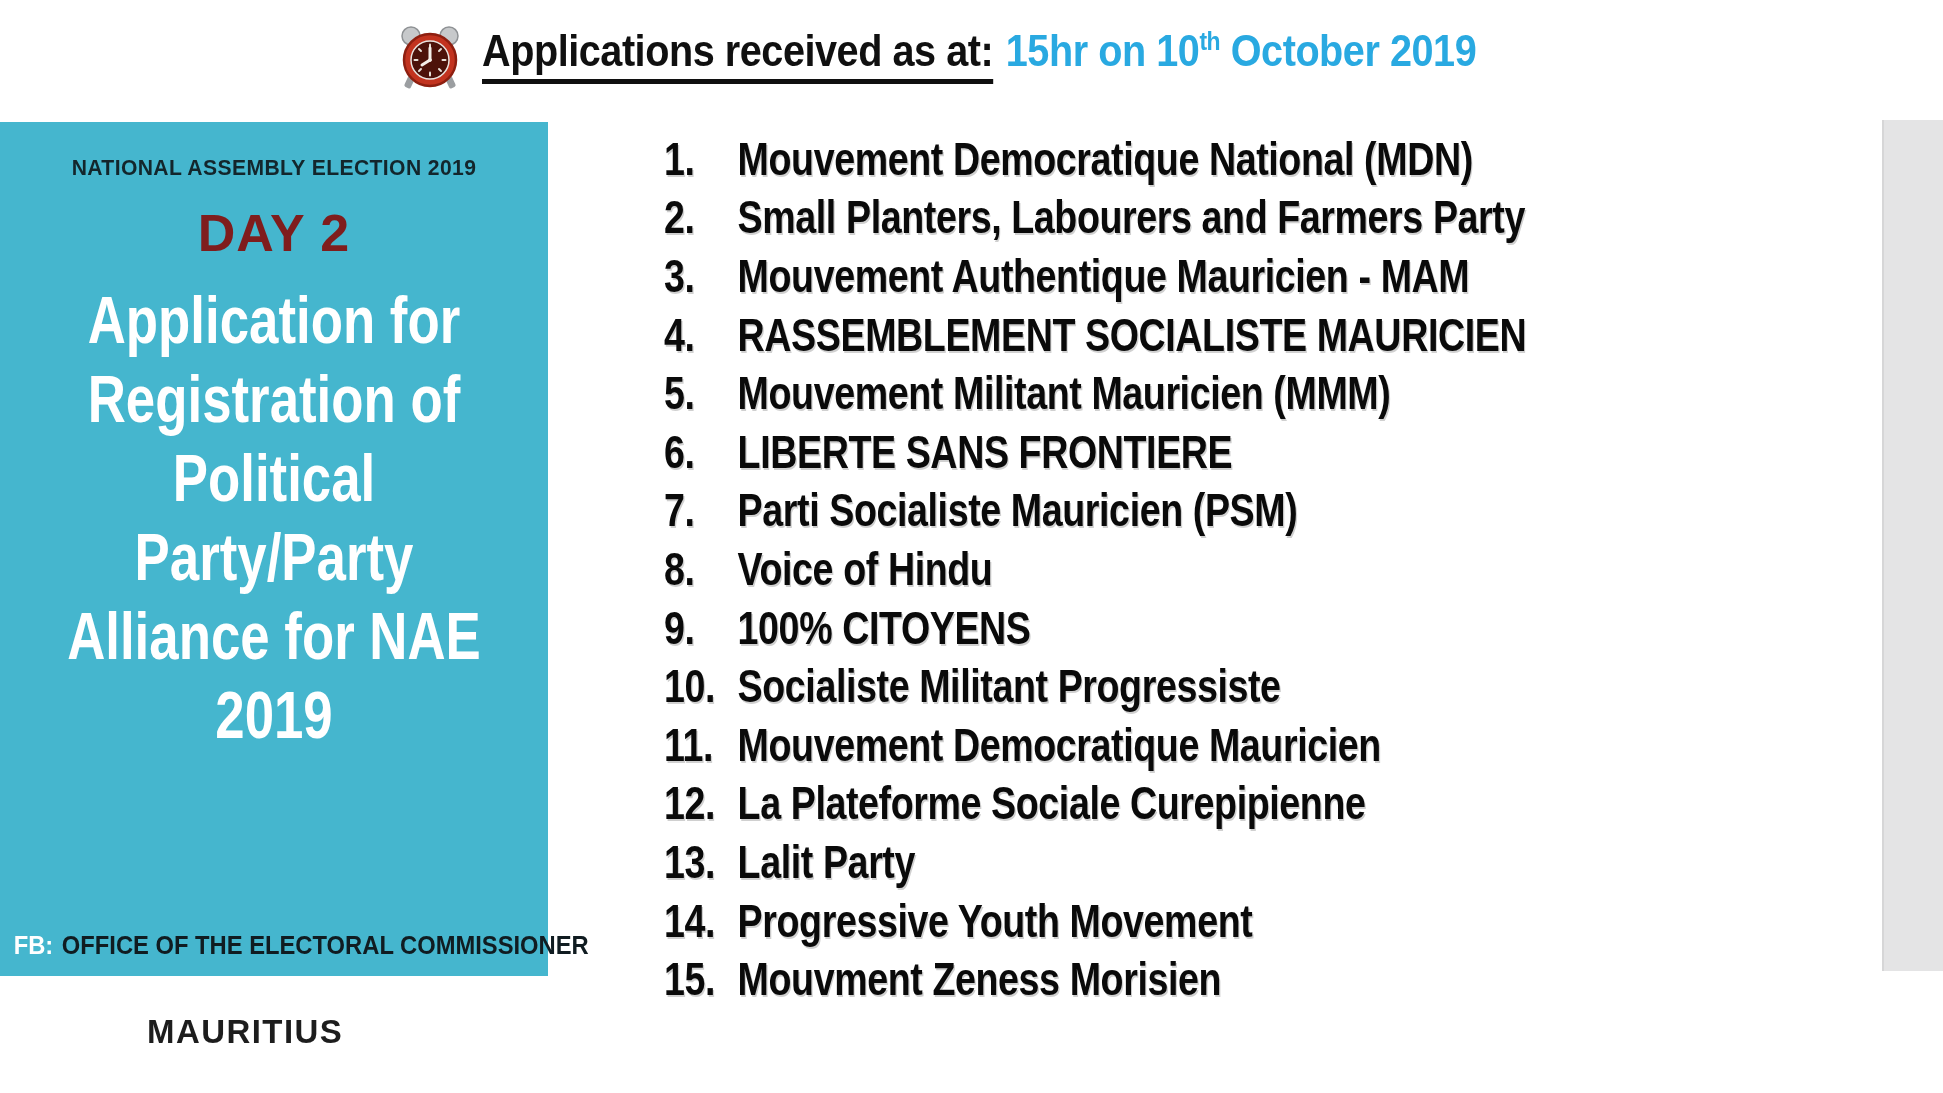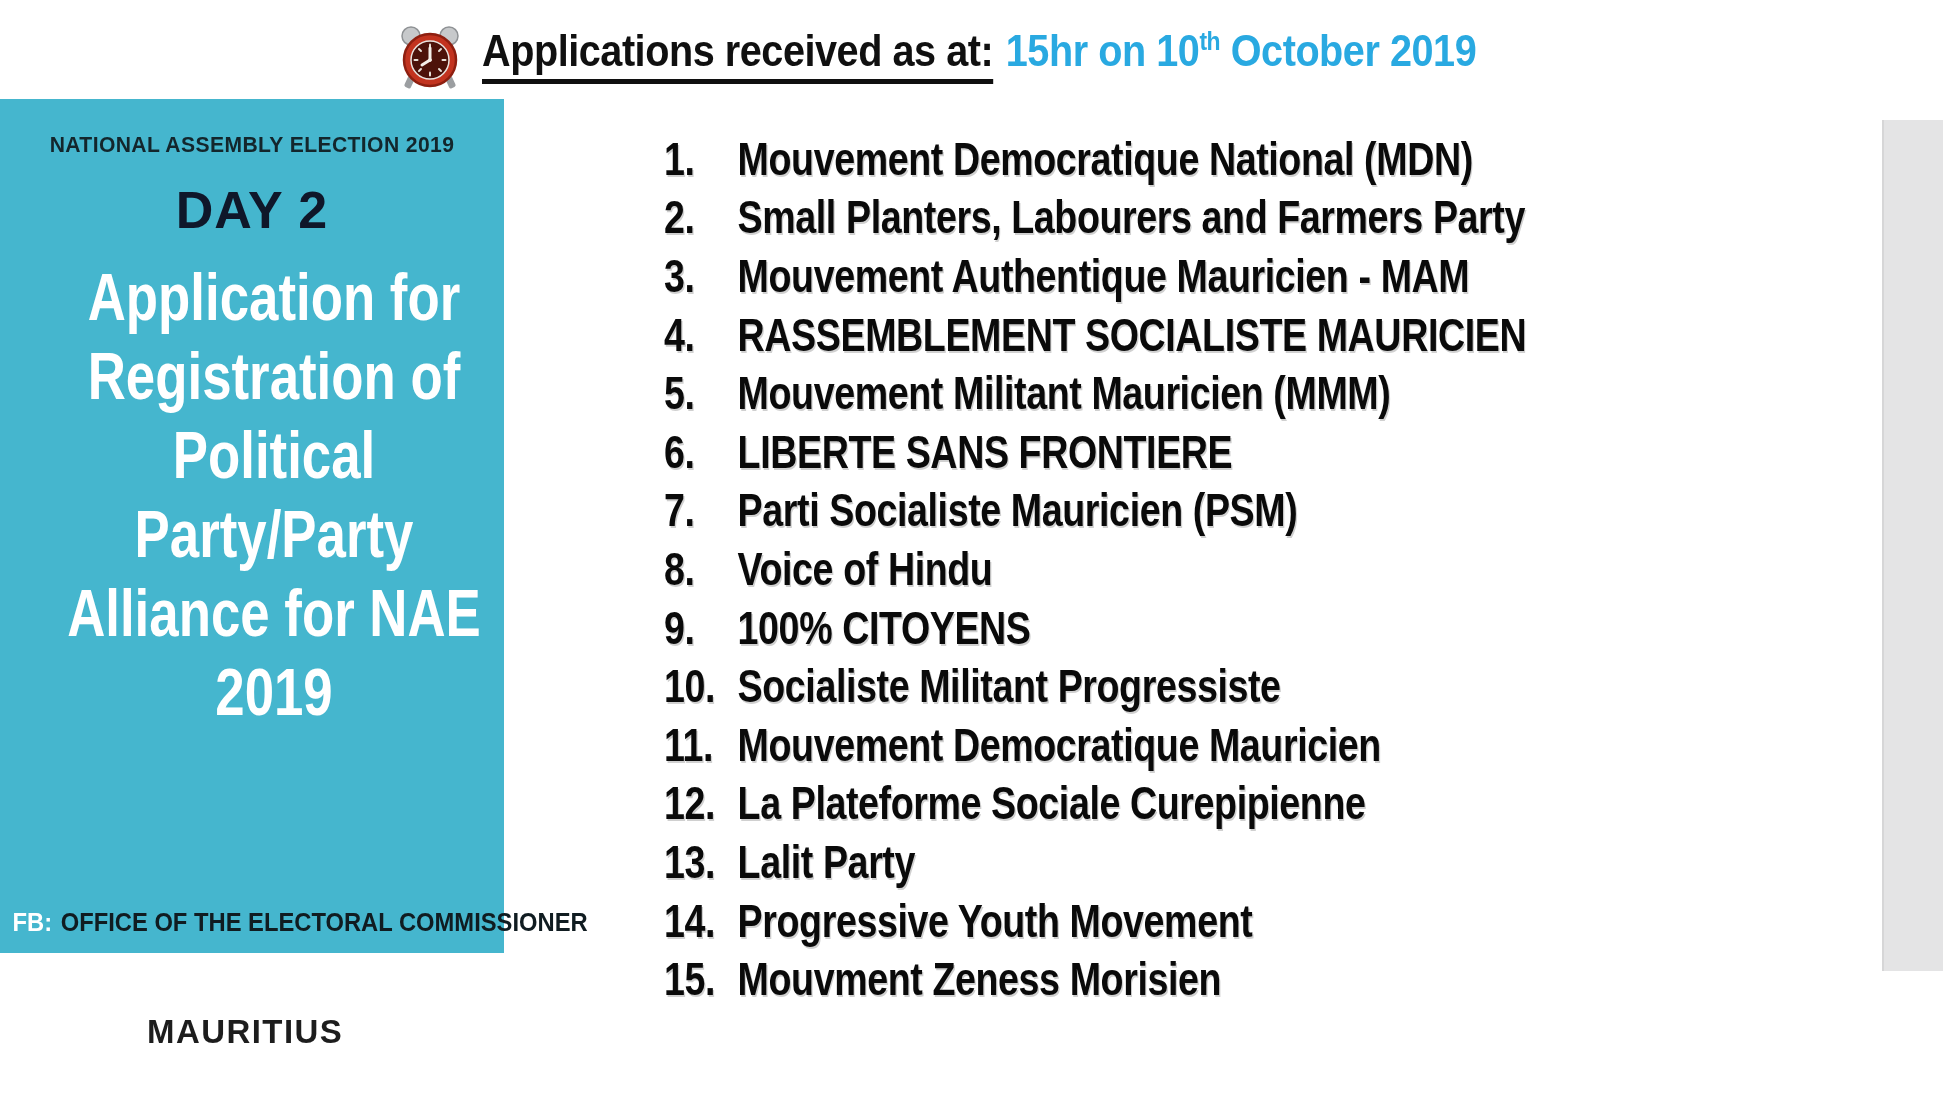--- a/index.html
+++ b/index.html
@@ -28,33 +28,33 @@
   .head-black{
     color:#101010;
     border-bottom:5px solid #101010;
     padding-bottom:3px;
     display:inline-block;
   }
   .head-cyan{color:var(--accent);margin-left:14px;}
   .head-cyan sup{font-size:0.58em;line-height:0;}
   
   .panel{
-    position:absolute;left:0;top:99px;width:504px;height:854px;
+    position:absolute;left:0;top:122px;width:548px;height:854px;
     background:var(--panel);
     text-align:center;
   }
   .kicker{
     padding-top:33px;
     font-size:22px;font-weight:bold;color:#13262c;
     letter-spacing:0.4px;white-space:nowrap;
     transform:scaleX(0.96);transform-origin:center top;
   }
   .day{
     margin-top:22px;
-    font-size:52px;font-weight:bold;color:#0f172a;
+    font-size:52px;font-weight:bold;color:#7f1d1d;
     letter-spacing:1px;
   }
   .panel-title{
     margin-top:18px;
     width:700px;margin-left:-76px;
     transform:scaleX(0.80);transform-origin:center top;
     font-size:66px;font-weight:bold;color:#ffffff;
     line-height:79px;
   }
   .title-line{white-space:nowrap;}

